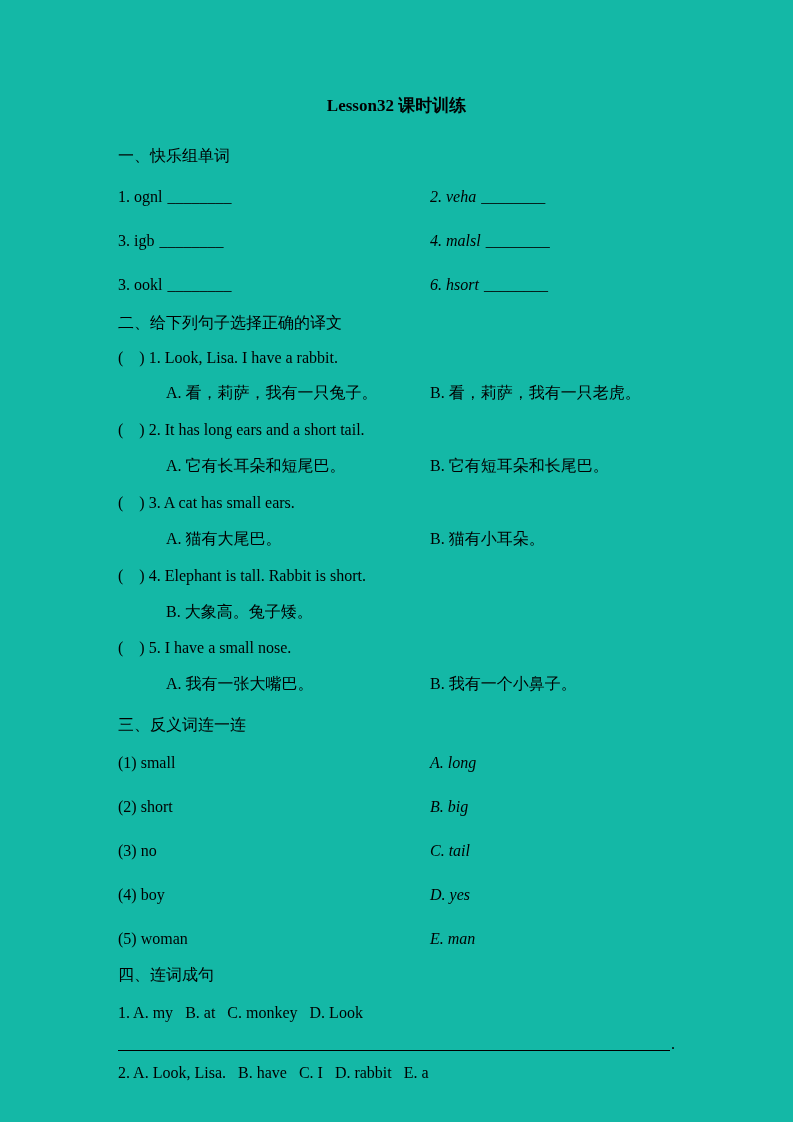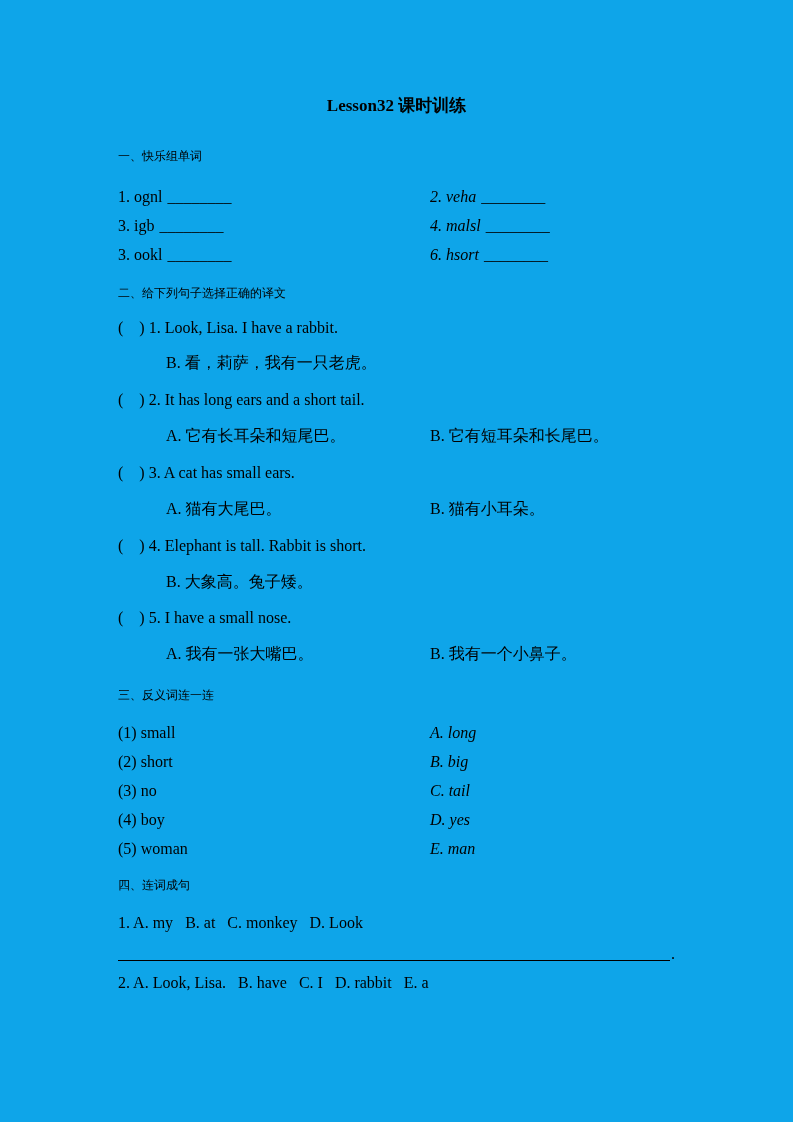--- a/index.html
+++ b/index.html
@@ -1,43 +1,43 @@
 <!DOCTYPE html>
 <html><head>
 <meta charset="utf-8">
 <style>
   html,body{margin:0;padding:0;background:#ffffff;}
   body{
     width:793px;height:1122px;
     font-family:"Liberation Serif","DejaVu Serif",serif;
     font-size:16px;color:#000;
   }
-  .page{position:relative;width:793px;height:1122px;overflow:hidden;background:#0ea5e9;}
+  .page{position:relative;width:793px;height:1122px;overflow:hidden;background:#14b8a6;}
   .title{
     margin-top:94px;text-align:center;
     font-size:17px;font-weight:bold;line-height:24px;
   }
   .content{padding:0 118px;}
   .line{line-height:20px;white-space:nowrap;}
-  .heading{font-size:12px;line-height:20px;}
+  .heading{font-size:16px;line-height:20px;}
   .row{display:flex;line-height:20px;}
   .col-l{width:312px;}
   .col-r{flex:1;font-style:italic;}
   .opt-row{display:flex;padding-left:48px;line-height:20px;}
   .col-la{width:264px;}
   .col-rb{flex:1;}
   .blank{margin-left:5px;letter-spacing:0;}
   .parts{display:flex;gap:12px;line-height:20px;}
   .answer-line{display:flex;align-items:flex-end;height:18px;}
   .rule{flex:1;border-bottom:1px solid #000;height:14px;}
   .period{line-height:14px;padding-left:1px;}
   
   .mt28{margin-top:28px}.mt21{margin-top:21px}.mt18{margin-top:18px}
   .mt17{margin-top:17px}.mt16{margin-top:16px}.mt15{margin-top:15px}
-  .mt12{margin-top:12px}.mt11{margin-top:9px}.mt10{margin-top:10px}
+  .mt12{margin-top:12px}.mt11{margin-top:24px}.mt10{margin-top:10px}
 </style>
 </head>
 <body>
 
 <div class="page">
   <div class="title">Lesson32 课时训练</div>
 
   <div class="content">
 
     <div class="heading mt28">一、快乐组单词</div>
@@ -64,20 +64,21 @@
       </div>
       <div class="col-r">
         <span>6. hsort</span><span class="blank">________</span>
       </div>
     </div>
 
     <div class="heading mt18">二、给下列句子选择正确的译文</div>
 
     <div class="line mt15">(　) 1. Look, Lisa. I have a rabbit.</div>
     <div class="opt-row mt15">
+      <div class="col-la">A. 看，莉萨，我有一只兔子。</div>
       <div class="col-rb">B. 看，莉萨，我有一只老虎。</div>
     </div>
 
     <div class="line mt17">(　) 2. It has long ears and a short tail.</div>
     <div class="opt-row mt16">
       <div class="col-la">A. 它有长耳朵和短尾巴。</div>
       <div class="col-rb">B. 它有短耳朵和长尾巴。</div>
     </div>
 
     <div class="line mt17">(　) 3. A cat has small ears.</div>

